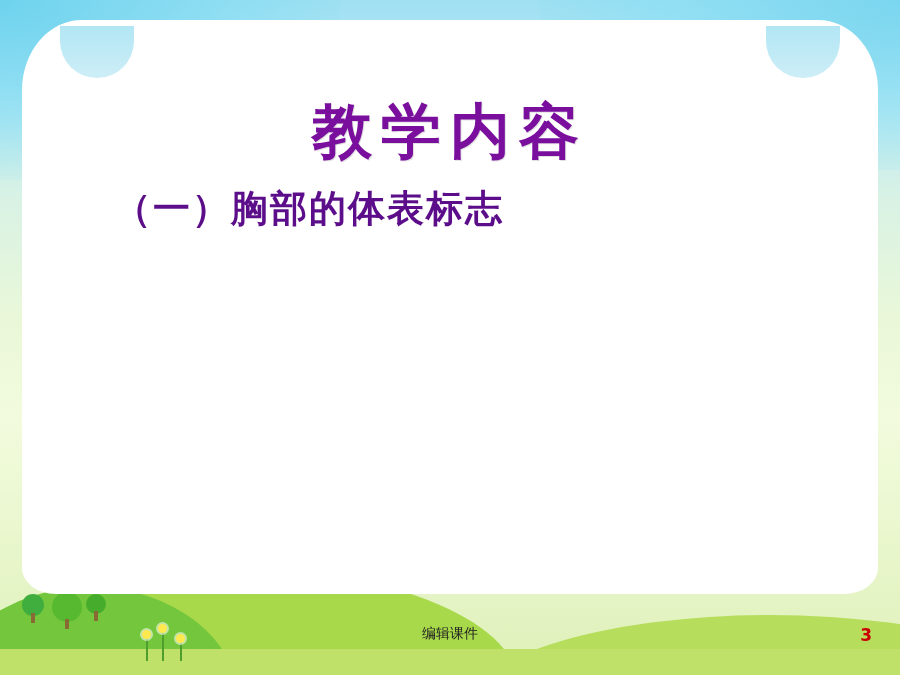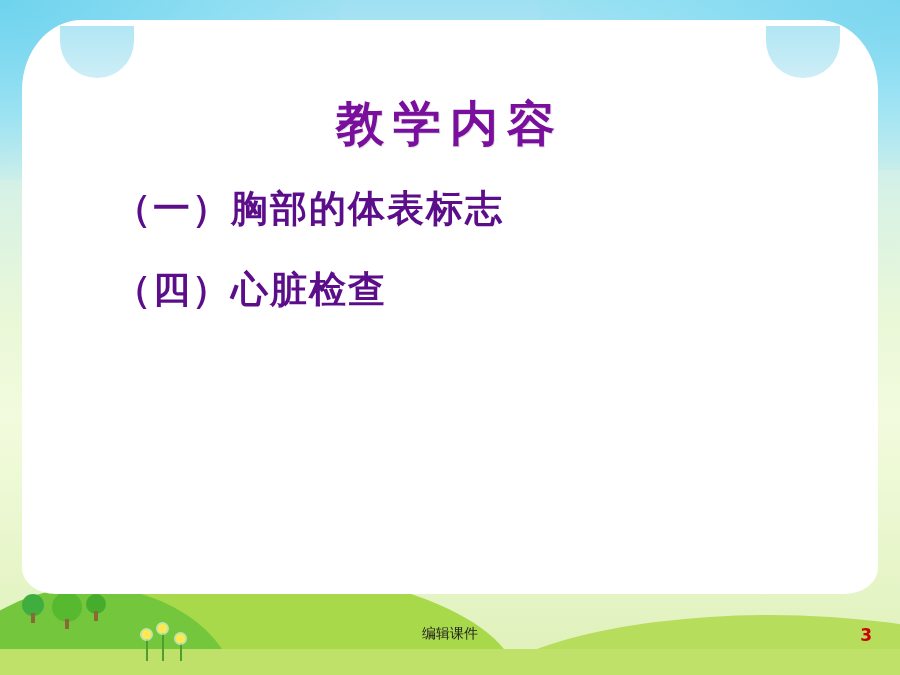--- a/index.html
+++ b/index.html
@@ -131,21 +131,21 @@
 
   
   .title {
     position: absolute;
     top: 72px;
     left: 0;
     width: 100%;
     text-align: center;
     color: #7a0f9e;
     font-family: Liberation Sans, sans-serif;
-    font-size: 48px;
+    font-size: 60px;
     font-weight: bold;
     letter-spacing: 9px;
     text-shadow: 1px 1px 0 rgba(0,0,0,0.12);
   }
 
   .bullets {
     position: absolute;
     top: 170px;
     left: 92px;
     width: 700px;
@@ -214,20 +214,19 @@
   <div class="flower" style="left:176px; bottom:32px;"></div>
 
   <div class="card">
     <div class="notch left"></div>
     <div class="notch right"></div>
 
     <div class="title">教学内容</div>
 
     <div class="bullets">
       <div class="bullet">（一）胸部的体表标志</div>
-      <div class="bullet">（四）心脏检查</div>
     </div>
   </div>
 
   <div class="footer-label">编辑课件</div>
   <div class="page-number">3</div>
 
 </div>
 
 </body></html>

